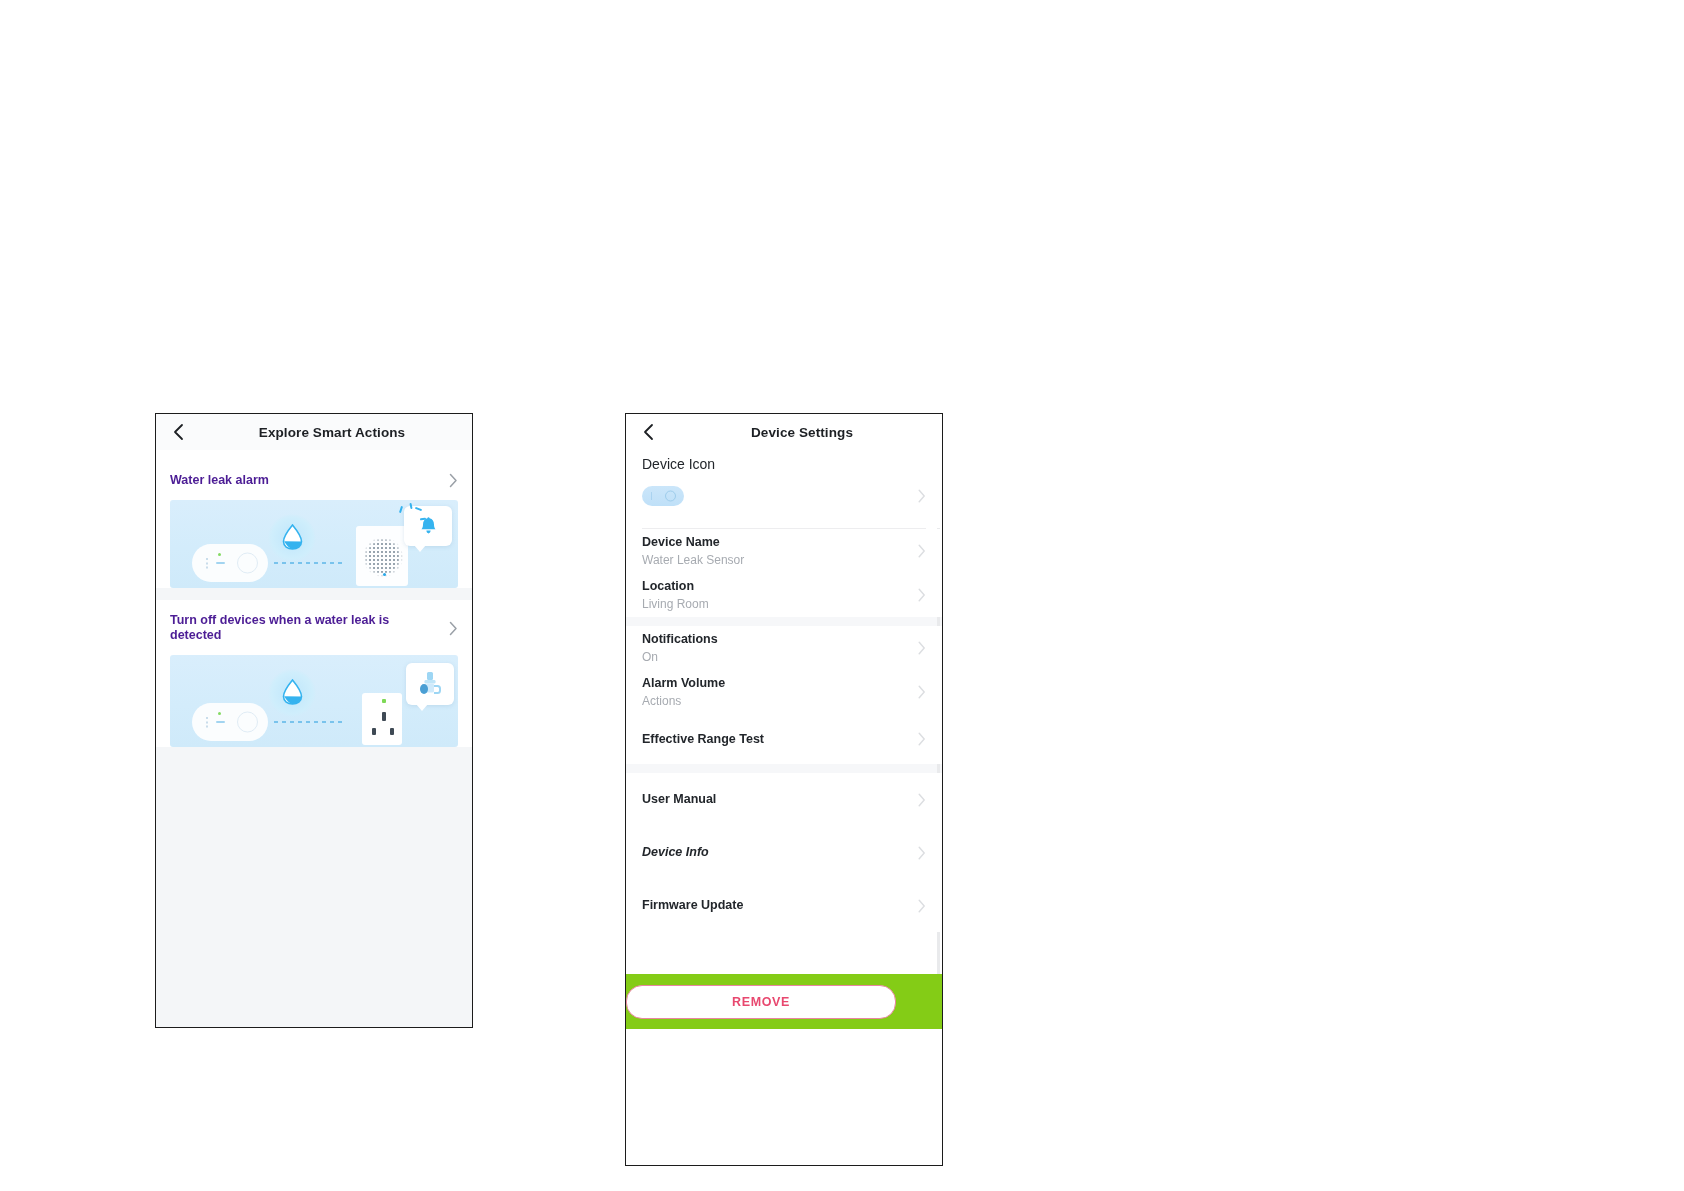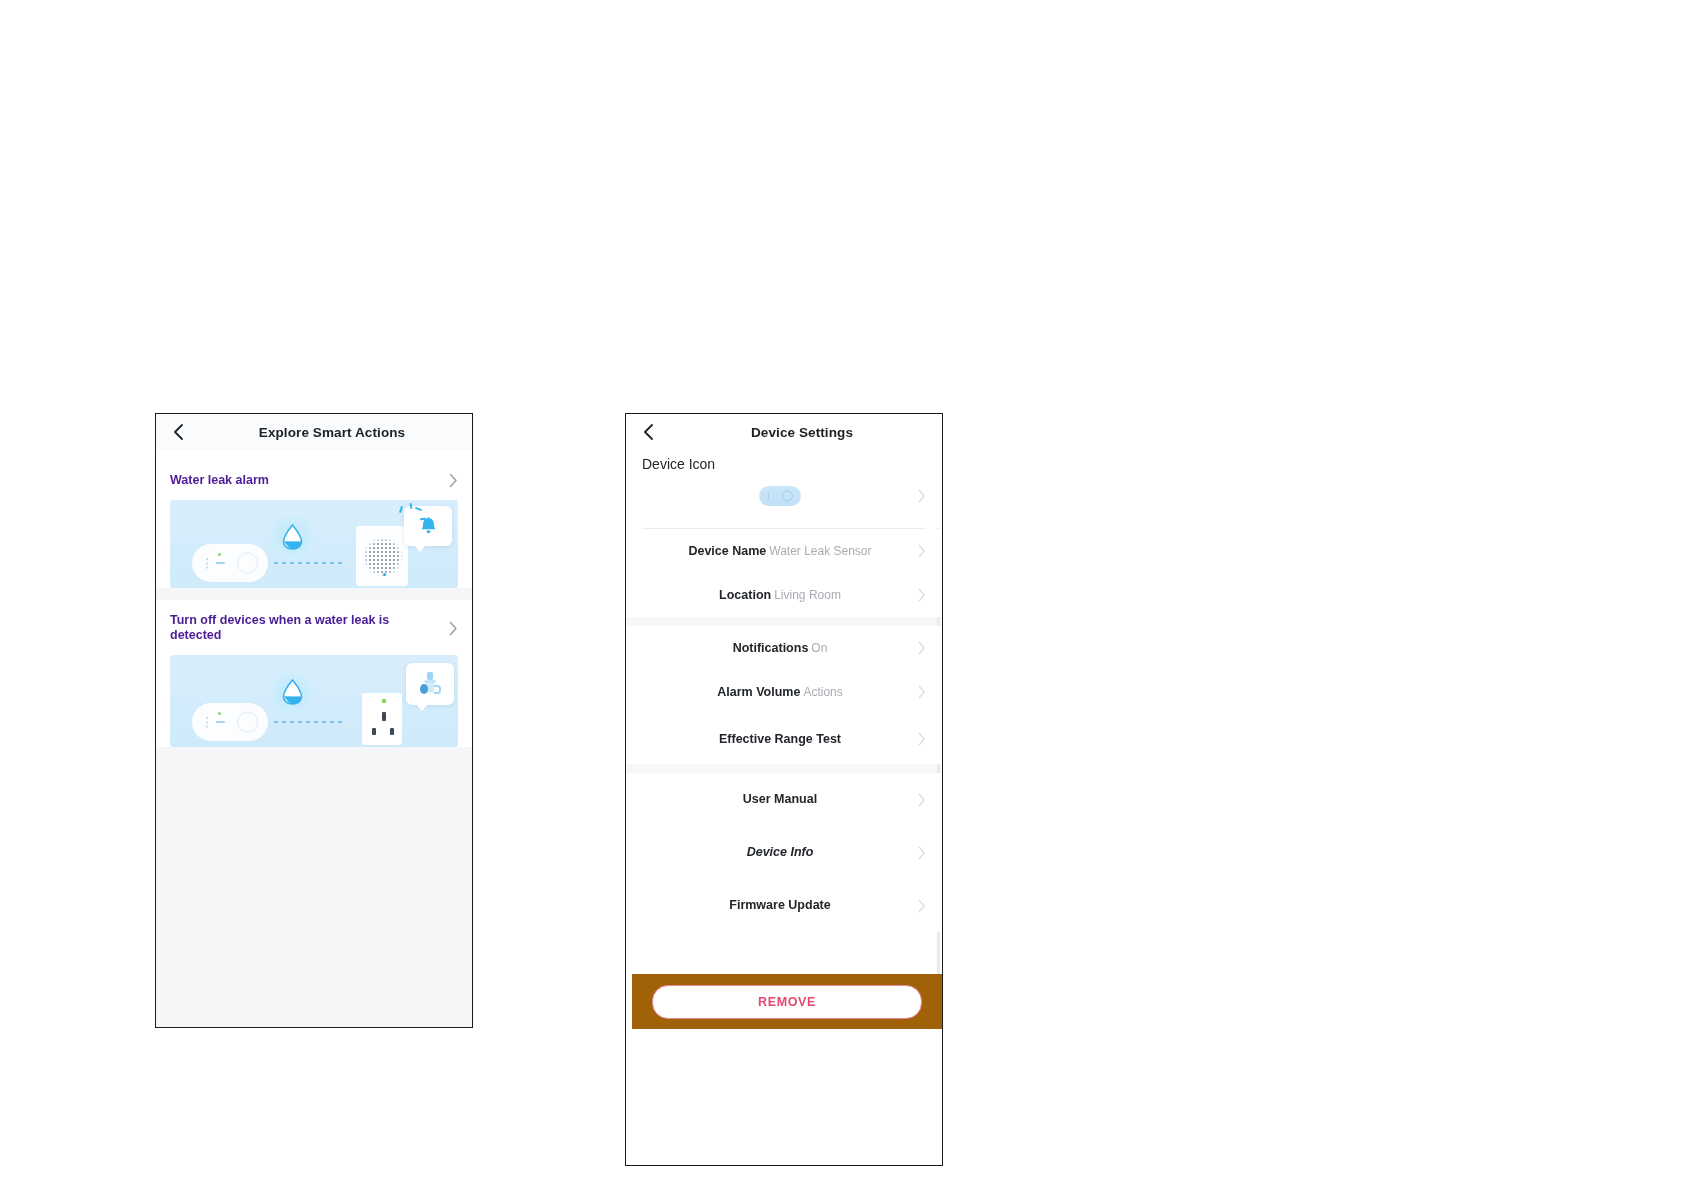--- a/index.html
+++ b/index.html
@@ -126,21 +126,21 @@
 
   
   .right-body{
     position:relative;height:579px;background:#ffffff;overflow:hidden;
   }
   .sec-gap{height:9px;background:#f6f7f9;}
   .row{
     position:relative;display:flex;align-items:center;
     padding:0 16px;min-height:44px;cursor:pointer;background:#fff;
   }
-  .row-col{flex:1;display:flex;flex-direction:row;justify-content:center;gap:3px;}
+  .row-col{flex:1;display:flex;flex-direction:column;justify-content:center;gap:3px;}
   .row-label{font-size:12.5px;font-weight:bold;color:#22262b;line-height:1.2;}
   .row-value{font-size:12px;color:#a7abb1;line-height:1.2;}
   .row-sep{height:1px;background:#ededef;margin:0 16px;}
   .chev{flex:0 0 auto;opacity:.5;}
 
   .icon-row{padding-top:2px;padding-bottom:10px;align-items:center;}
   .devicon{
     width:42px;height:20px;border-radius:10px;
     background:linear-gradient(180deg,#cbe6fa 0%,#bfe0f8 100%);position:relative;
   }
@@ -157,22 +157,22 @@
   }
 
   
   .scrollbar{
     position:absolute;right:2px;top:42px;width:3px;height:500px;
     background:#e9eaec;border-radius:2px;
   }
 
   
   .remove-wrap{
-    position:absolute;left:6px;right:0;bottom:0;height:55px;background:#a16207;
-    display:flex;align-items:center;justify-content:center;
+    position:absolute;left:0;right:0;bottom:0;height:55px;background:#84cc16;
+    display:flex;align-items:center;
   }
   .remove-btn{
     width:268px;height:32px;border-radius:16px;border:1px solid #e8869f;
     background:#ffffff;color:#e8486f;font-size:12.5px;font-weight:bold;letter-spacing:.6px;
     display:flex;align-items:center;justify-content:center;cursor:pointer;
     font-family:"Liberation Sans","DejaVu Sans",sans-serif;
   }
 </style>
 </head>
 <body>

